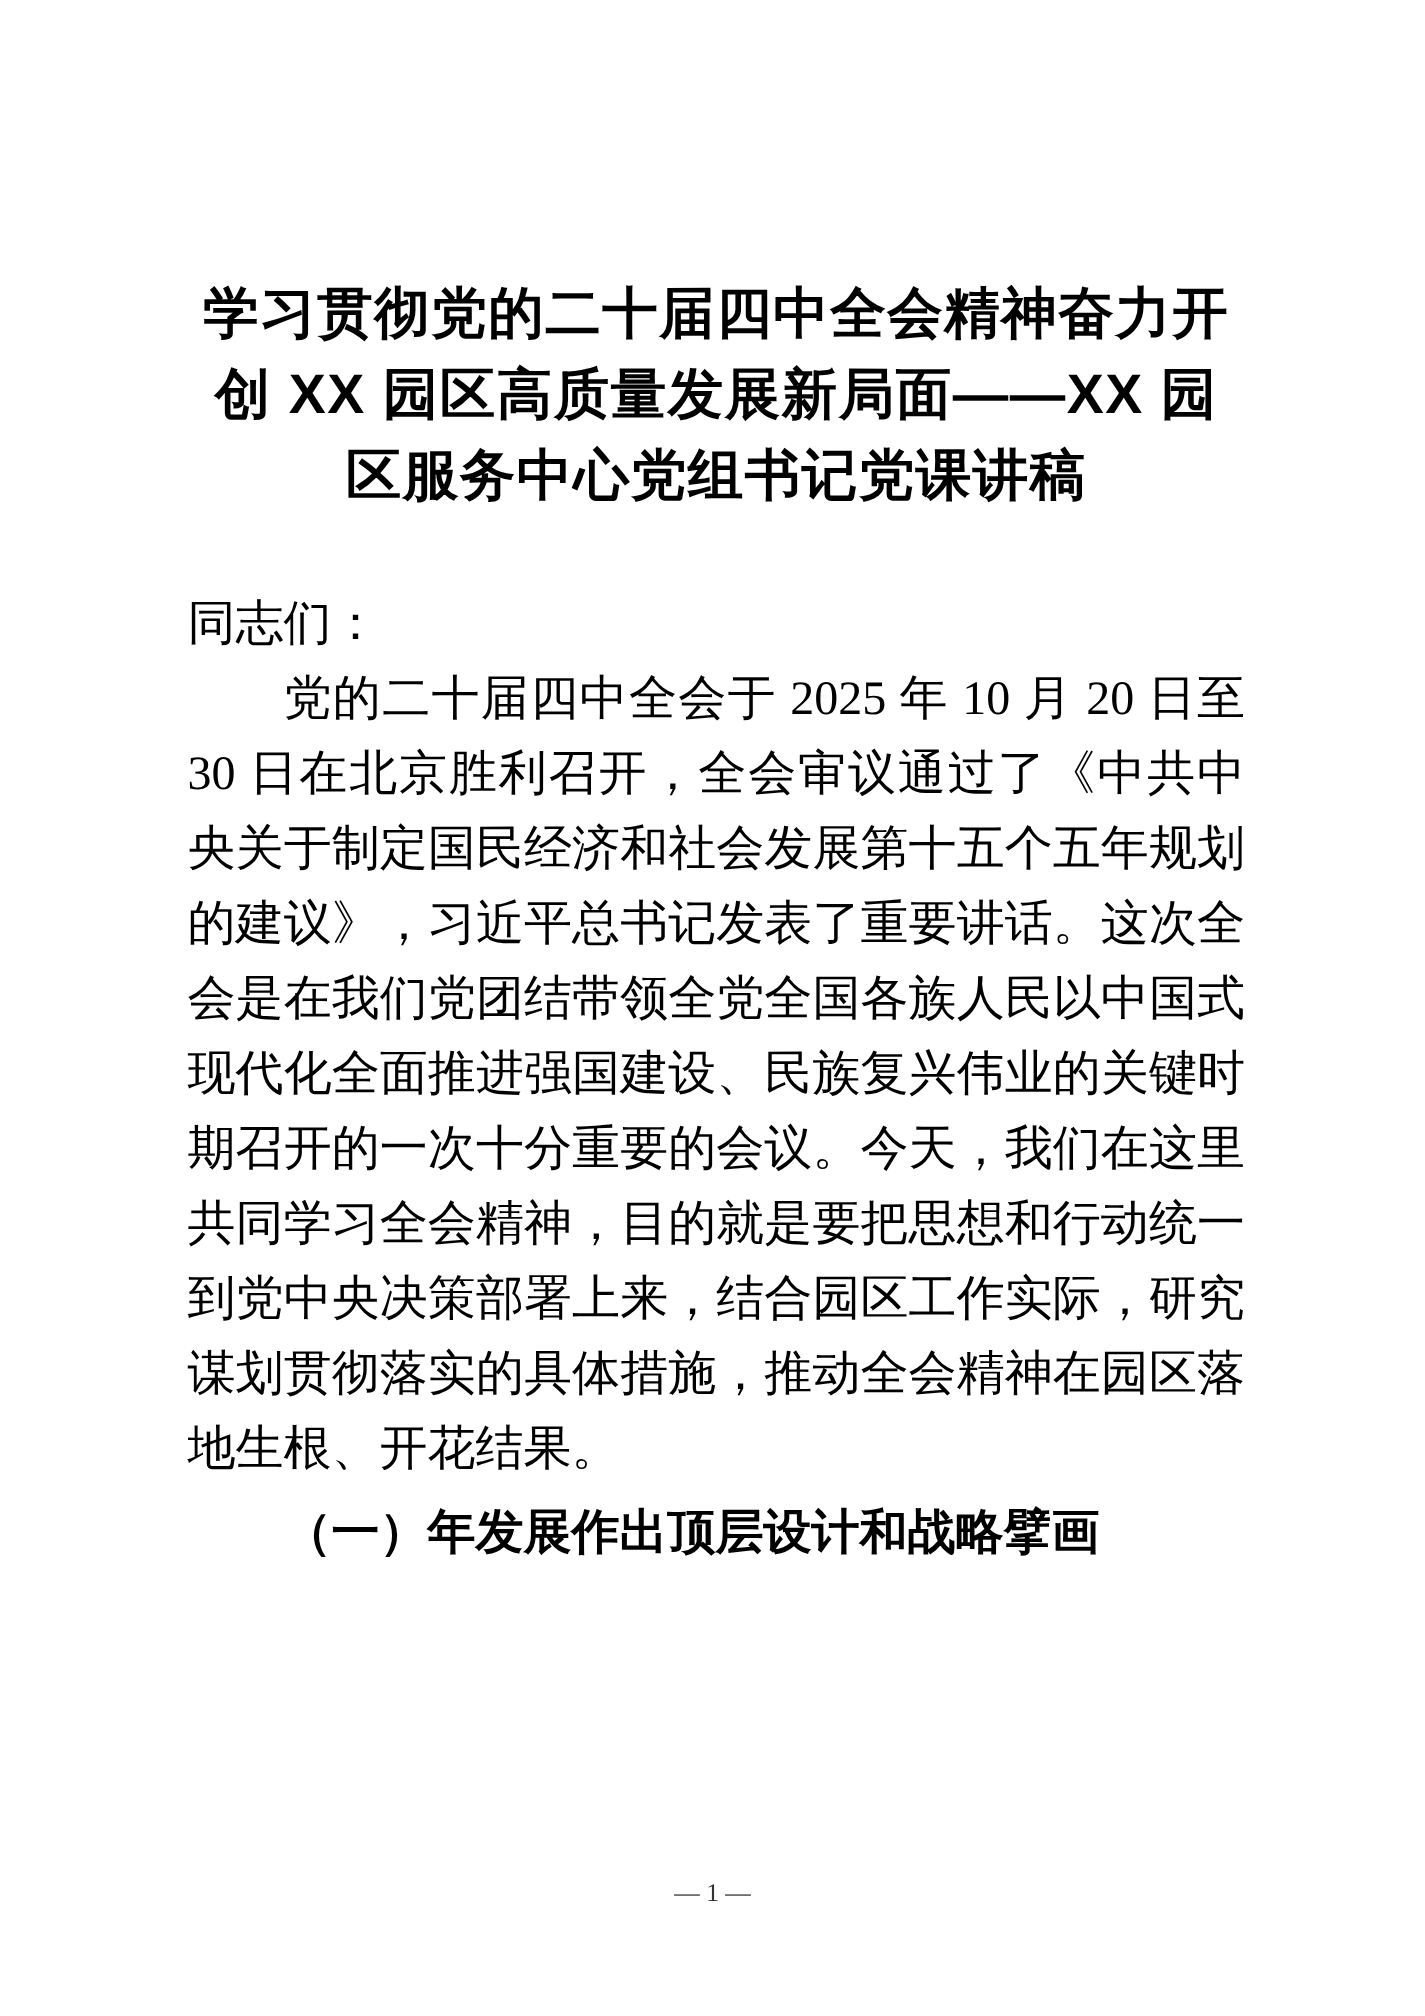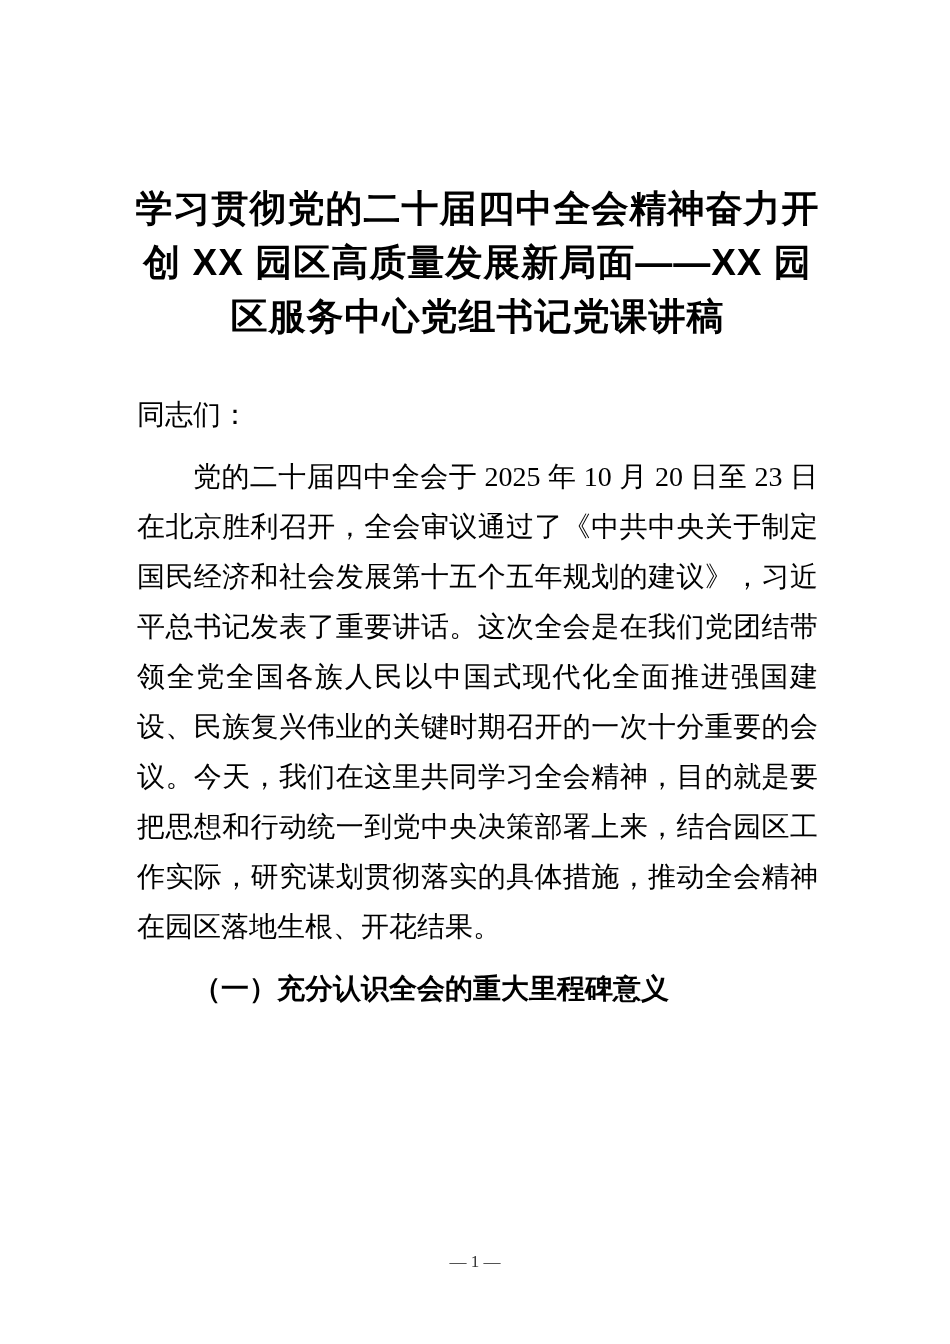--- a/index.html
+++ b/index.html
@@ -21,23 +21,23 @@
     .doc-title {
       font-family: "Liberation Sans", "DejaVu Sans", sans-serif;
       font-size: 37px;
       line-height: 54px;
       font-weight: 700;
       text-align: center;
       margin: 0 0 46px 0;
       letter-spacing: 1px;
     }
     .para {
-      font-size: 28px;
+      font-size: 32px;
       line-height: 50px;
-      margin: 12px;
+      margin: 0;
       text-align: justify;
       word-break: break-all;
     }
     .indent {
       text-indent: 2em;
     }
     .bold-heading {
       font-weight: 700;
       font-family: "Liberation Sans", "DejaVu Sans", sans-serif;
     }
@@ -58,21 +58,21 @@
   </style>
 </head>
 <body>
 
 <div class="page">
 
   <h1 class="doc-title">学习贯彻党的二十届四中全会精神奋力开创 XX 园区高质量发展新局面——XX 园区服务中心党组书记党课讲稿</h1>
 
   <p class="para">同志们：</p>
 
-  <p class="para indent">党的二十届四中全会于 2025 年 10 月 20 日至 23 日在北京胜利召开，全会审议通过了《中共中央关于制定国民经济和社会发展第十五个五年规划的建议》，习近平总书记发表了重要讲话。这次全会是在我们党团结带领全党全国各族人民以中国式现代化全面推进强国建设、民族复兴伟业的关键时期召开的一次十分重要的会议。今天，我们在这里共同学习全会精神，目的就是要把思想和行动统一到党中央决策部署上来，结合园区工作实际，研究谋划贯彻落实的具体措施，推动全会精神在园区落地生根、开花结果。</p>
+  <p class="para indent">党的二十届四中全会于 2025 年 10 月 20 日至 30 日在北京胜利召开，全会审议通过了《中共中央关于制定国民经济和社会发展第十五个五年规划的建议》，习近平总书记发表了重要讲话。这次全会是在我们党团结带领全党全国各族人民以中国式现代化全面推进强国建设、民族复兴伟业的关键时期召开的一次十分重要的会议。今天，我们在这里共同学习全会精神，目的就是要把思想和行动统一到党中央决策部署上来，结合园区工作实际，研究谋划贯彻落实的具体措施，推动全会精神在园区落地生根、开花结果。</p>
 
 
 
-  <p class="para indent bold-heading gap-top">（一）充分认识全会的重大里程碑意义</p>
+  <p class="para indent bold-heading gap-top">（一）年发展作出顶层设计和战略擘画</p>
 
   <div class="footer">— 1 —</div>
 
 </div>
 
 </body></html>

